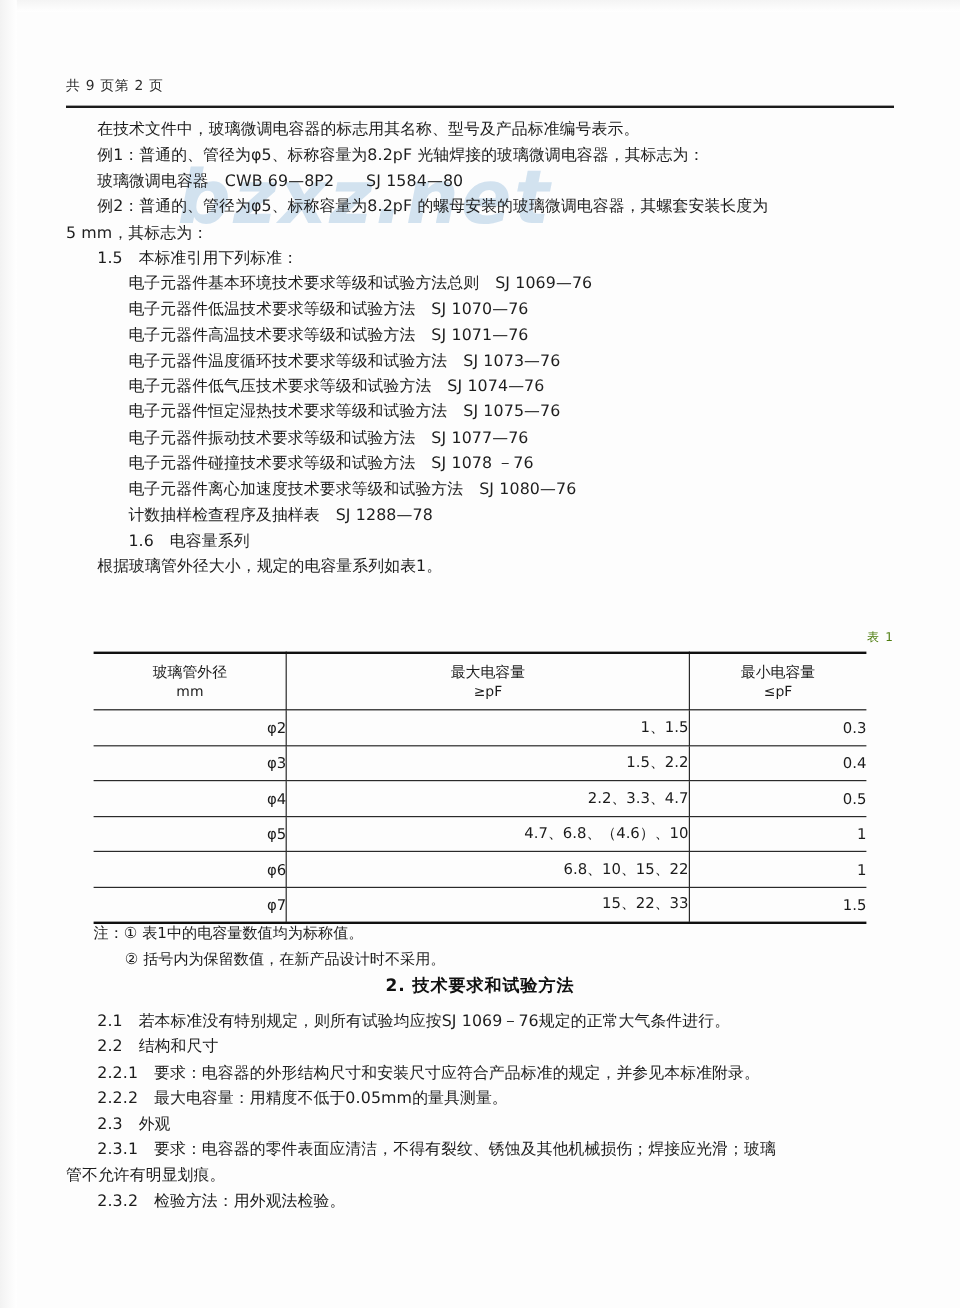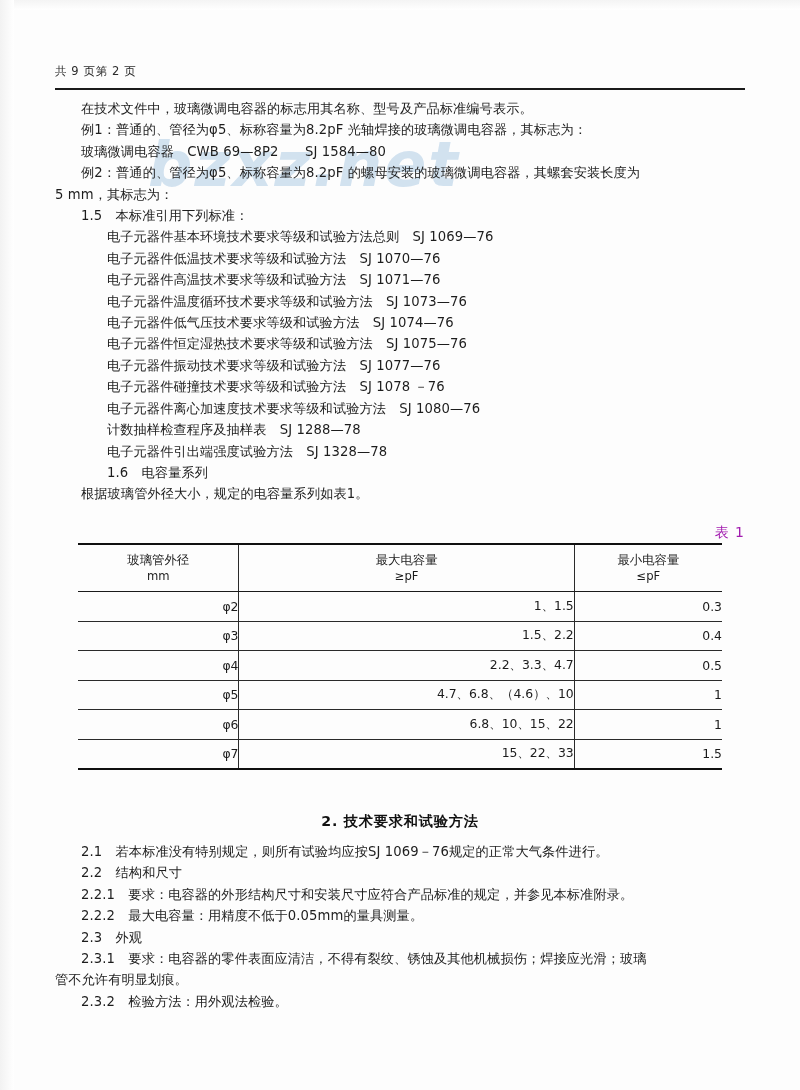--- a/index.html
+++ b/index.html
@@ -116,23 +116,23 @@
     letter-spacing: .1px;
   }
   .indent1 { padding-left: 26px; }
   .indent2 { padding-left: 52px; }
 
   
   #table-caption {
     position: absolute;
     right: 55px;
     top: 524px;
-    font-size: 14px;
+    font-size: 10px;
     letter-spacing: 1px;
-    color: #a21caf;
+    color: #4d7c0f;
   }
   #cap-table {
     position: absolute;
     left: 78px;
     top: 543px;
     width: 644px;
     border-collapse: collapse;
     font-size: 12.4px;
     color: #1b1b1b;
   }
@@ -230,21 +230,20 @@
         <div class="line indent2">电子元器件基本环境技术要求等级和试验方法总则　SJ 1069—76</div>
         <div class="line indent2">电子元器件低温技术要求等级和试验方法　SJ 1070—76</div>
         <div class="line indent2">电子元器件高温技术要求等级和试验方法　SJ 1071—76</div>
         <div class="line indent2">电子元器件温度循环技术要求等级和试验方法　SJ 1073—76</div>
         <div class="line indent2">电子元器件低气压技术要求等级和试验方法　SJ 1074—76</div>
         <div class="line indent2">电子元器件恒定湿热技术要求等级和试验方法　SJ 1075—76</div>
         <div class="line indent2">电子元器件振动技术要求等级和试验方法　SJ 1077—76</div>
         <div class="line indent2">电子元器件碰撞技术要求等级和试验方法　SJ 1078 －76</div>
         <div class="line indent2">电子元器件离心加速度技术要求等级和试验方法　SJ 1080—76</div>
         <div class="line indent2">计数抽样检查程序及抽样表　SJ 1288—78</div>
-        <div class="line indent2">电子元器件引出端强度试验方法　SJ 1328—78</div>
         <div class="line indent2">1.6　电容量系列</div>
         <div class="line indent1">根据玻璃管外径大小，规定的电容量系列如表1。</div>
       </div>
 
     <div id="table-caption">表 1</div>
 
     <table id="cap-table">
       <thead>
         <tr>
           <th class="col-dia"><span>玻璃管外径</span><span class="hdr-sub">mm</span></th>
@@ -279,20 +278,24 @@
             <td class="col-min">1</td>
           </tr>
           <tr>
             <td class="col-dia">φ7</td>
             <td class="col-max">15、22、33</td>
             <td class="col-min">1.5</td>
           </tr>
         </tbody>
     </table>
 
+    <div id="notes">
+        <div class="note-line">注：① 表1中的电容量数值均为标称值。</div>
+        <div class="note-line note-indent">② 括号内为保留数值，在新产品设计时不采用。</div>
+      </div>
 
     <div id="section2-title">2. 技术要求和试验方法</div>
     <div id="section2-body">
         <div class="line indent1">2.1　若本标准没有特别规定，则所有试验均应按SJ 1069－76规定的正常大气条件进行。</div>
         <div class="line indent1">2.2　结构和尺寸</div>
         <div class="line indent1">2.2.1　要求：电容器的外形结构尺寸和安装尺寸应符合产品标准的规定，并参见本标准附录。</div>
         <div class="line indent1">2.2.2　最大电容量：用精度不低于0.05mm的量具测量。</div>
         <div class="line indent1">2.3　外观</div>
         <div class="line indent1">2.3.1　要求：电容器的零件表面应清洁，不得有裂纹、锈蚀及其他机械损伤；焊接应光滑；玻璃</div>
         <div class="line">管不允许有明显划痕。</div>

